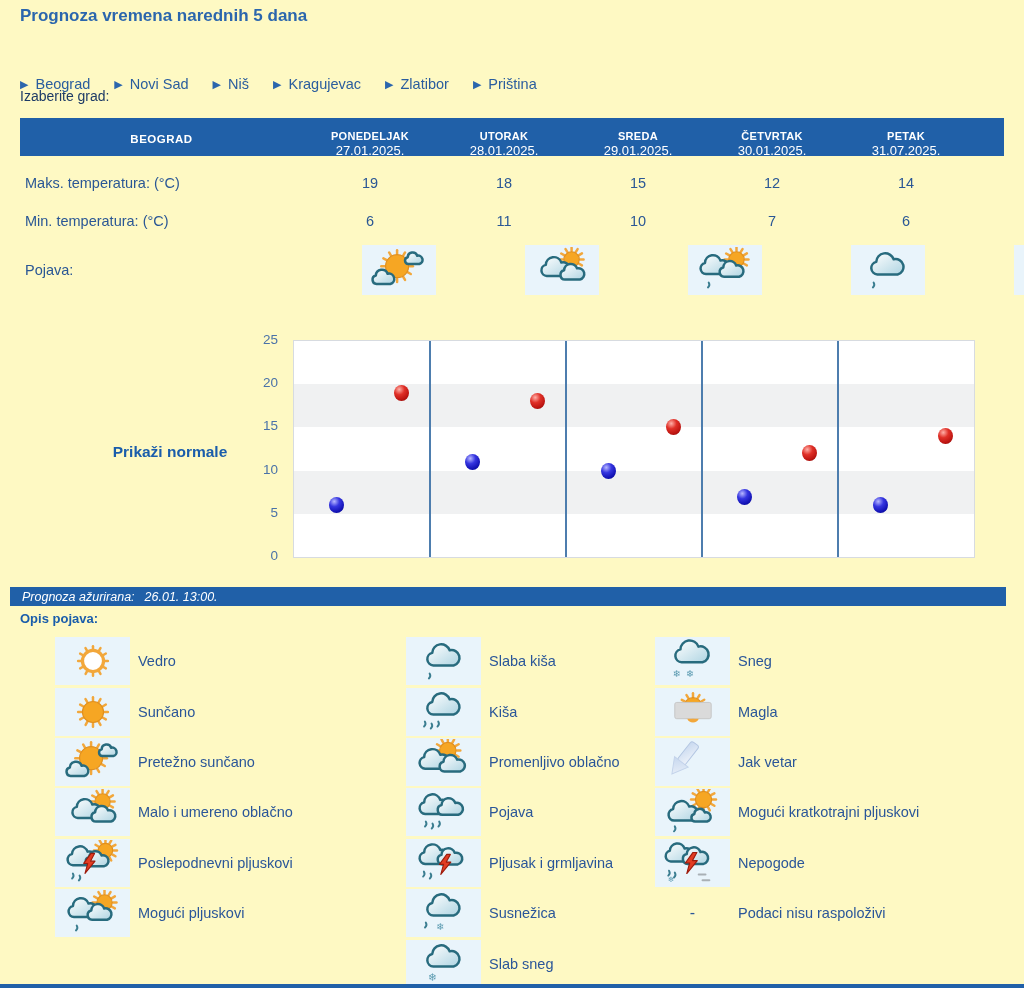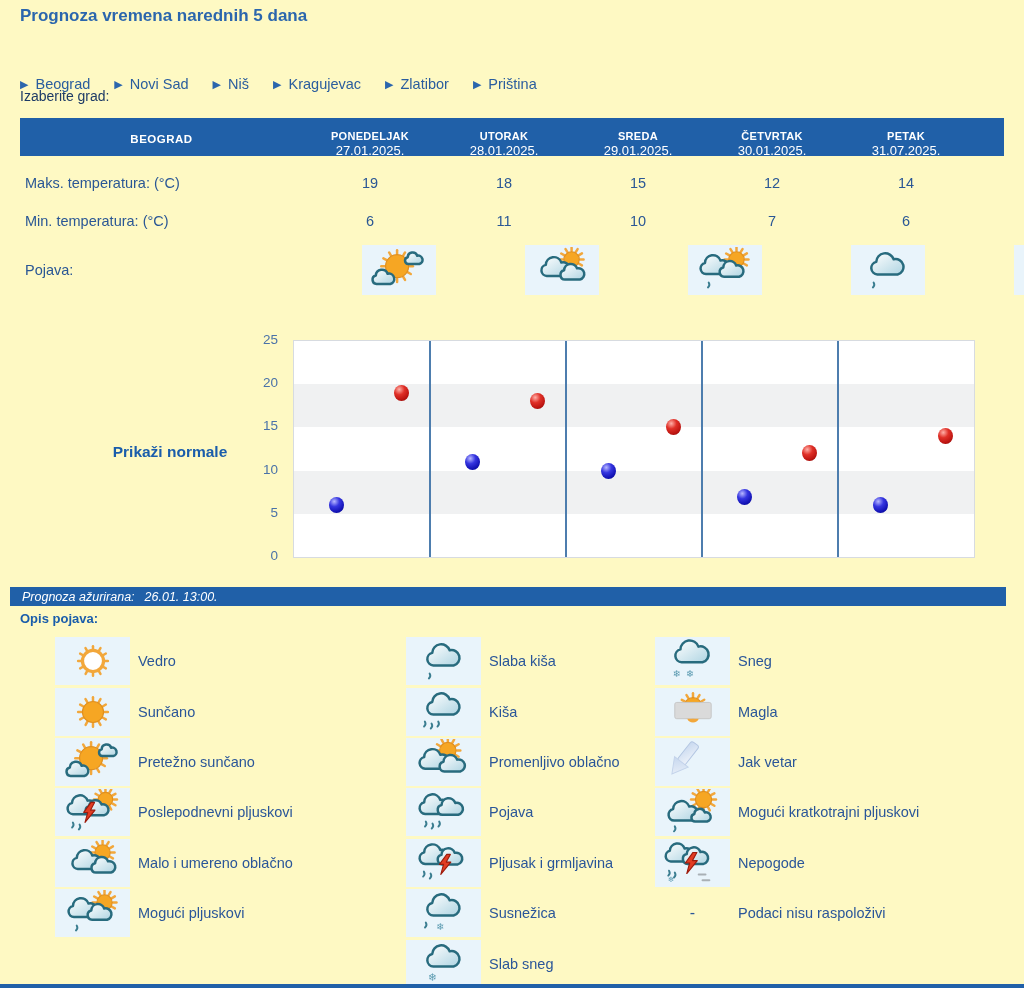--- a/index.html
+++ b/index.html
@@ -362,20 +362,48 @@
               <g transform="translate(4,24) scale(0.62)">
                 <path d="M30.5 23.5 H7.5 A7.2 7.2 0 0 1 6.2 9.3 A10.2 10.2 0 0 1 26 6.3 A8.2 8.2 0 0 1 30.5 23.5 Z" fill="url(#cg)" stroke="#286b7e" stroke-width="4.19" stroke-linejoin="round"></path>
               </g>
             </svg>
           </div>
           <div class="llabel">Pretežno sunčano</div>
         </div>
         <div class="lrow">
           <div class="ltile">
             <svg viewBox="0 0 64 48" width="64" height="46">
+              <g transform="translate(42,13)">
+                <line x1="9.0" y1="0.0" x2="12.5" y2="0.0" stroke="#f2a73b" stroke-width="2.6" stroke-linecap="round"></line>
+                <line x1="7.8" y1="4.5" x2="10.8" y2="6.2" stroke="#f2a73b" stroke-width="2.6" stroke-linecap="round"></line>
+                <line x1="4.5" y1="7.8" x2="6.3" y2="10.8" stroke="#f2a73b" stroke-width="2.6" stroke-linecap="round"></line>
+                <line x1="0.0" y1="9.0" x2="0.0" y2="12.5" stroke="#f2a73b" stroke-width="2.6" stroke-linecap="round"></line>
+                <line x1="-4.5" y1="7.8" x2="-6.2" y2="10.8" stroke="#f2a73b" stroke-width="2.6" stroke-linecap="round"></line>
+                <line x1="-7.8" y1="4.5" x2="-10.8" y2="6.2" stroke="#f2a73b" stroke-width="2.6" stroke-linecap="round"></line>
+                <line x1="-9.0" y1="0.0" x2="-12.5" y2="0.0" stroke="#f2a73b" stroke-width="2.6" stroke-linecap="round"></line>
+                <line x1="-7.8" y1="-4.5" x2="-10.8" y2="-6.2" stroke="#f2a73b" stroke-width="2.6" stroke-linecap="round"></line>
+                <line x1="-4.5" y1="-7.8" x2="-6.3" y2="-10.8" stroke="#f2a73b" stroke-width="2.6" stroke-linecap="round"></line>
+                <line x1="-0.0" y1="-9.0" x2="-0.0" y2="-12.5" stroke="#f2a73b" stroke-width="2.6" stroke-linecap="round"></line>
+                <line x1="4.5" y1="-7.8" x2="6.3" y2="-10.8" stroke="#f2a73b" stroke-width="2.6" stroke-linecap="round"></line>
+                <line x1="7.8" y1="-4.5" x2="10.8" y2="-6.3" stroke="#f2a73b" stroke-width="2.6" stroke-linecap="round"></line>
+                <circle r="8" fill="#f6a623" stroke="#e08f1e" stroke-width="1.2"></circle>
+              </g>
+              <g transform="translate(10,11) scale(0.82)">
+                <path d="M30.5 23.5 H7.5 A7.2 7.2 0 0 1 6.2 9.3 A10.2 10.2 0 0 1 26 6.3 A8.2 8.2 0 0 1 30.5 23.5 Z" fill="url(#cg)" stroke="#286b7e" stroke-width="3.17" stroke-linejoin="round"></path>
+              </g>
+              <g transform="translate(30,18) scale(0.68)">
+                <path d="M30.5 23.5 H7.5 A7.2 7.2 0 0 1 6.2 9.3 A10.2 10.2 0 0 1 26 6.3 A8.2 8.2 0 0 1 30.5 23.5 Z" fill="url(#cg)" stroke="#286b7e" stroke-width="3.82" stroke-linejoin="round"></path>
+              </g>
+            </svg>
+          </div>
+          <div class="llabel">Malo i umereno oblačno</div>
+        </div>
+        <div class="lrow">
+          <div class="ltile">
+            <svg viewBox="0 0 64 48" width="64" height="46">
               <g transform="translate(45,11)">
                 <line x1="8.5" y1="0.0" x2="12.0" y2="0.0" stroke="#f2a73b" stroke-width="2.6" stroke-linecap="round"></line>
                 <line x1="7.4" y1="4.2" x2="10.4" y2="6.0" stroke="#f2a73b" stroke-width="2.6" stroke-linecap="round"></line>
                 <line x1="4.3" y1="7.4" x2="6.0" y2="10.4" stroke="#f2a73b" stroke-width="2.6" stroke-linecap="round"></line>
                 <line x1="0.0" y1="8.5" x2="0.0" y2="12.0" stroke="#f2a73b" stroke-width="2.6" stroke-linecap="round"></line>
                 <line x1="-4.2" y1="7.4" x2="-6.0" y2="10.4" stroke="#f2a73b" stroke-width="2.6" stroke-linecap="round"></line>
                 <line x1="-7.4" y1="4.2" x2="-10.4" y2="6.0" stroke="#f2a73b" stroke-width="2.6" stroke-linecap="round"></line>
                 <line x1="-8.5" y1="0.0" x2="-12.0" y2="0.0" stroke="#f2a73b" stroke-width="2.6" stroke-linecap="round"></line>
                 <line x1="-7.4" y1="-4.2" x2="-10.4" y2="-6.0" stroke="#f2a73b" stroke-width="2.6" stroke-linecap="round"></line>
                 <line x1="-4.3" y1="-7.4" x2="-6.0" y2="-10.4" stroke="#f2a73b" stroke-width="2.6" stroke-linecap="round"></line>
@@ -395,48 +423,20 @@
               </g>
               <path d="M11 35 q1.8 2.8 -0.8 5.2" stroke="#3a7d90" stroke-width="2" fill="none" stroke-linecap="round"></path>
               <path d="M18 37 q1.8 2.8 -0.8 5.2" stroke="#3a7d90" stroke-width="2" fill="none" stroke-linecap="round"></path>
             </svg>
           </div>
           <div class="llabel">Poslepodnevni pljuskovi</div>
         </div>
         <div class="lrow">
           <div class="ltile">
             <svg viewBox="0 0 64 48" width="64" height="46">
-              <g transform="translate(42,13)">
-                <line x1="9.0" y1="0.0" x2="12.5" y2="0.0" stroke="#f2a73b" stroke-width="2.6" stroke-linecap="round"></line>
-                <line x1="7.8" y1="4.5" x2="10.8" y2="6.2" stroke="#f2a73b" stroke-width="2.6" stroke-linecap="round"></line>
-                <line x1="4.5" y1="7.8" x2="6.3" y2="10.8" stroke="#f2a73b" stroke-width="2.6" stroke-linecap="round"></line>
-                <line x1="0.0" y1="9.0" x2="0.0" y2="12.5" stroke="#f2a73b" stroke-width="2.6" stroke-linecap="round"></line>
-                <line x1="-4.5" y1="7.8" x2="-6.2" y2="10.8" stroke="#f2a73b" stroke-width="2.6" stroke-linecap="round"></line>
-                <line x1="-7.8" y1="4.5" x2="-10.8" y2="6.2" stroke="#f2a73b" stroke-width="2.6" stroke-linecap="round"></line>
-                <line x1="-9.0" y1="0.0" x2="-12.5" y2="0.0" stroke="#f2a73b" stroke-width="2.6" stroke-linecap="round"></line>
-                <line x1="-7.8" y1="-4.5" x2="-10.8" y2="-6.2" stroke="#f2a73b" stroke-width="2.6" stroke-linecap="round"></line>
-                <line x1="-4.5" y1="-7.8" x2="-6.3" y2="-10.8" stroke="#f2a73b" stroke-width="2.6" stroke-linecap="round"></line>
-                <line x1="-0.0" y1="-9.0" x2="-0.0" y2="-12.5" stroke="#f2a73b" stroke-width="2.6" stroke-linecap="round"></line>
-                <line x1="4.5" y1="-7.8" x2="6.3" y2="-10.8" stroke="#f2a73b" stroke-width="2.6" stroke-linecap="round"></line>
-                <line x1="7.8" y1="-4.5" x2="10.8" y2="-6.3" stroke="#f2a73b" stroke-width="2.6" stroke-linecap="round"></line>
-                <circle r="8" fill="#f6a623" stroke="#e08f1e" stroke-width="1.2"></circle>
-              </g>
-              <g transform="translate(10,11) scale(0.82)">
-                <path d="M30.5 23.5 H7.5 A7.2 7.2 0 0 1 6.2 9.3 A10.2 10.2 0 0 1 26 6.3 A8.2 8.2 0 0 1 30.5 23.5 Z" fill="url(#cg)" stroke="#286b7e" stroke-width="3.17" stroke-linejoin="round"></path>
-              </g>
-              <g transform="translate(30,18) scale(0.68)">
-                <path d="M30.5 23.5 H7.5 A7.2 7.2 0 0 1 6.2 9.3 A10.2 10.2 0 0 1 26 6.3 A8.2 8.2 0 0 1 30.5 23.5 Z" fill="url(#cg)" stroke="#286b7e" stroke-width="3.82" stroke-linejoin="round"></path>
-              </g>
-            </svg>
-          </div>
-          <div class="llabel">Malo i umereno oblačno</div>
-        </div>
-        <div class="lrow">
-          <div class="ltile">
-            <svg viewBox="0 0 64 48" width="64" height="46">
               <g transform="translate(44,13)">
                 <line x1="9.0" y1="0.0" x2="12.5" y2="0.0" stroke="#f2a73b" stroke-width="2.6" stroke-linecap="round"></line>
                 <line x1="7.8" y1="4.5" x2="10.8" y2="6.2" stroke="#f2a73b" stroke-width="2.6" stroke-linecap="round"></line>
                 <line x1="4.5" y1="7.8" x2="6.3" y2="10.8" stroke="#f2a73b" stroke-width="2.6" stroke-linecap="round"></line>
                 <line x1="0.0" y1="9.0" x2="0.0" y2="12.5" stroke="#f2a73b" stroke-width="2.6" stroke-linecap="round"></line>
                 <line x1="-4.5" y1="7.8" x2="-6.2" y2="10.8" stroke="#f2a73b" stroke-width="2.6" stroke-linecap="round"></line>
                 <line x1="-7.8" y1="4.5" x2="-10.8" y2="6.2" stroke="#f2a73b" stroke-width="2.6" stroke-linecap="round"></line>
                 <line x1="-9.0" y1="0.0" x2="-12.5" y2="0.0" stroke="#f2a73b" stroke-width="2.6" stroke-linecap="round"></line>
                 <line x1="-7.8" y1="-4.5" x2="-10.8" y2="-6.2" stroke="#f2a73b" stroke-width="2.6" stroke-linecap="round"></line>
                 <line x1="-4.5" y1="-7.8" x2="-6.3" y2="-10.8" stroke="#f2a73b" stroke-width="2.6" stroke-linecap="round"></line>

